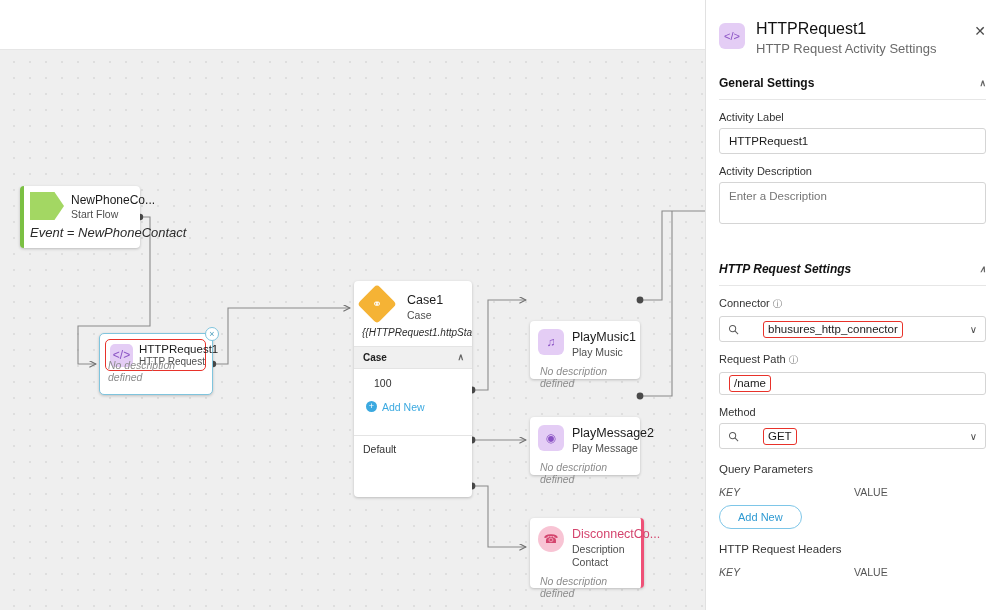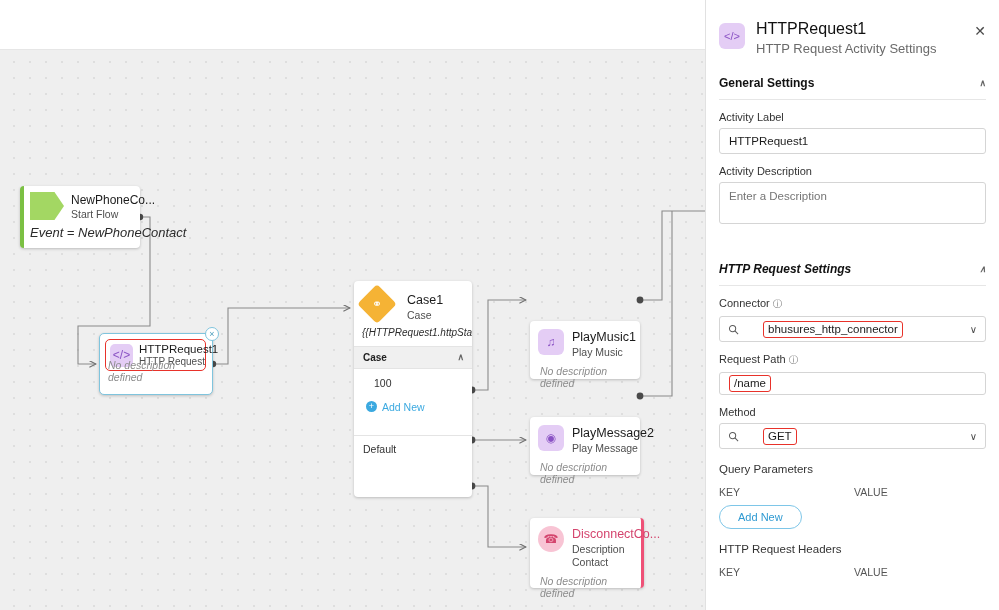--- a/index.html
+++ b/index.html
@@ -204,21 +204,21 @@
   }
   .chev-down { margin-left: auto; font-size: 10px; color: #4a4a4a; }
 
   .path-box {
     width: 100%; height: 23px; border: 1px solid #d5d5d5; border-radius: 3px;
     display: flex; align-items: center; padding: 8px 9px; background: #fff;
   }
 
   .sub-title { font-size: 11.5px; color: #333; margin: 14px 0 0 0; }
   .kv-hdr { display: flex; font-size: 10.5px; color: #555; margin: 11px 0 7px 0; }
-  .kv-hdr .k { width: 135px; }
+  .kv-hdr .k { width: 135px; font-style: italic; }
   .add-new-btn {
     display: inline-block; border: 1px solid #7ec6e8; border-radius: 13px;
     color: #2f9ad2; font-size: 11px; padding: 5px 18px; background: #fff; cursor: pointer;
   }
 </style>
 </head>
 <body>
 
 <div id="app">
 

